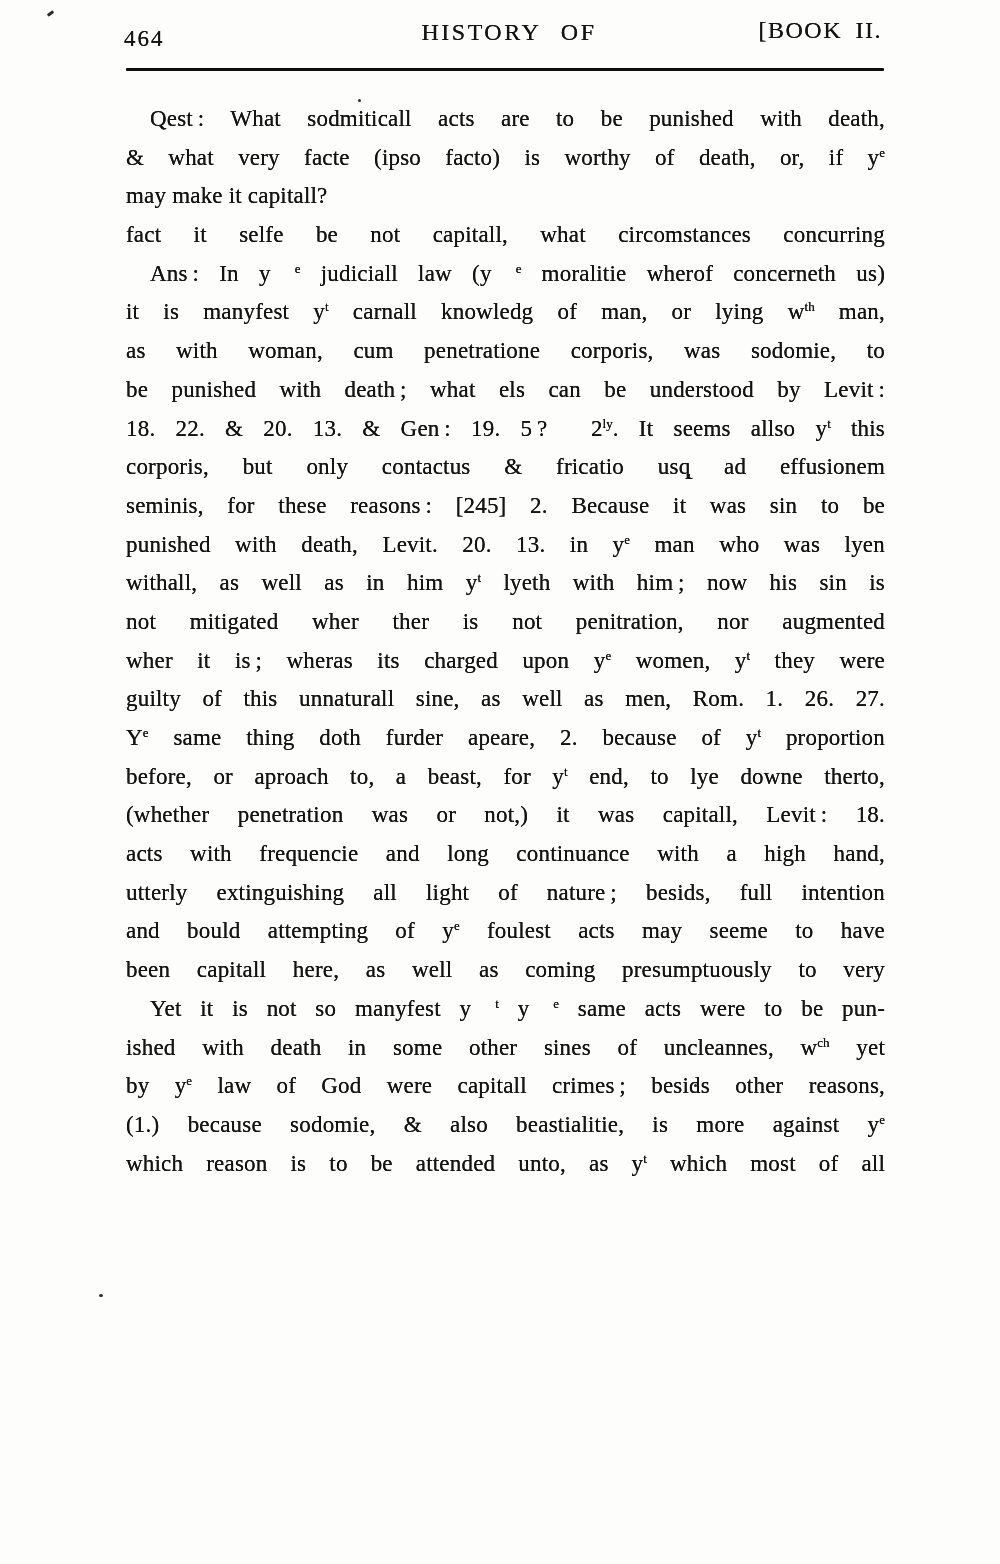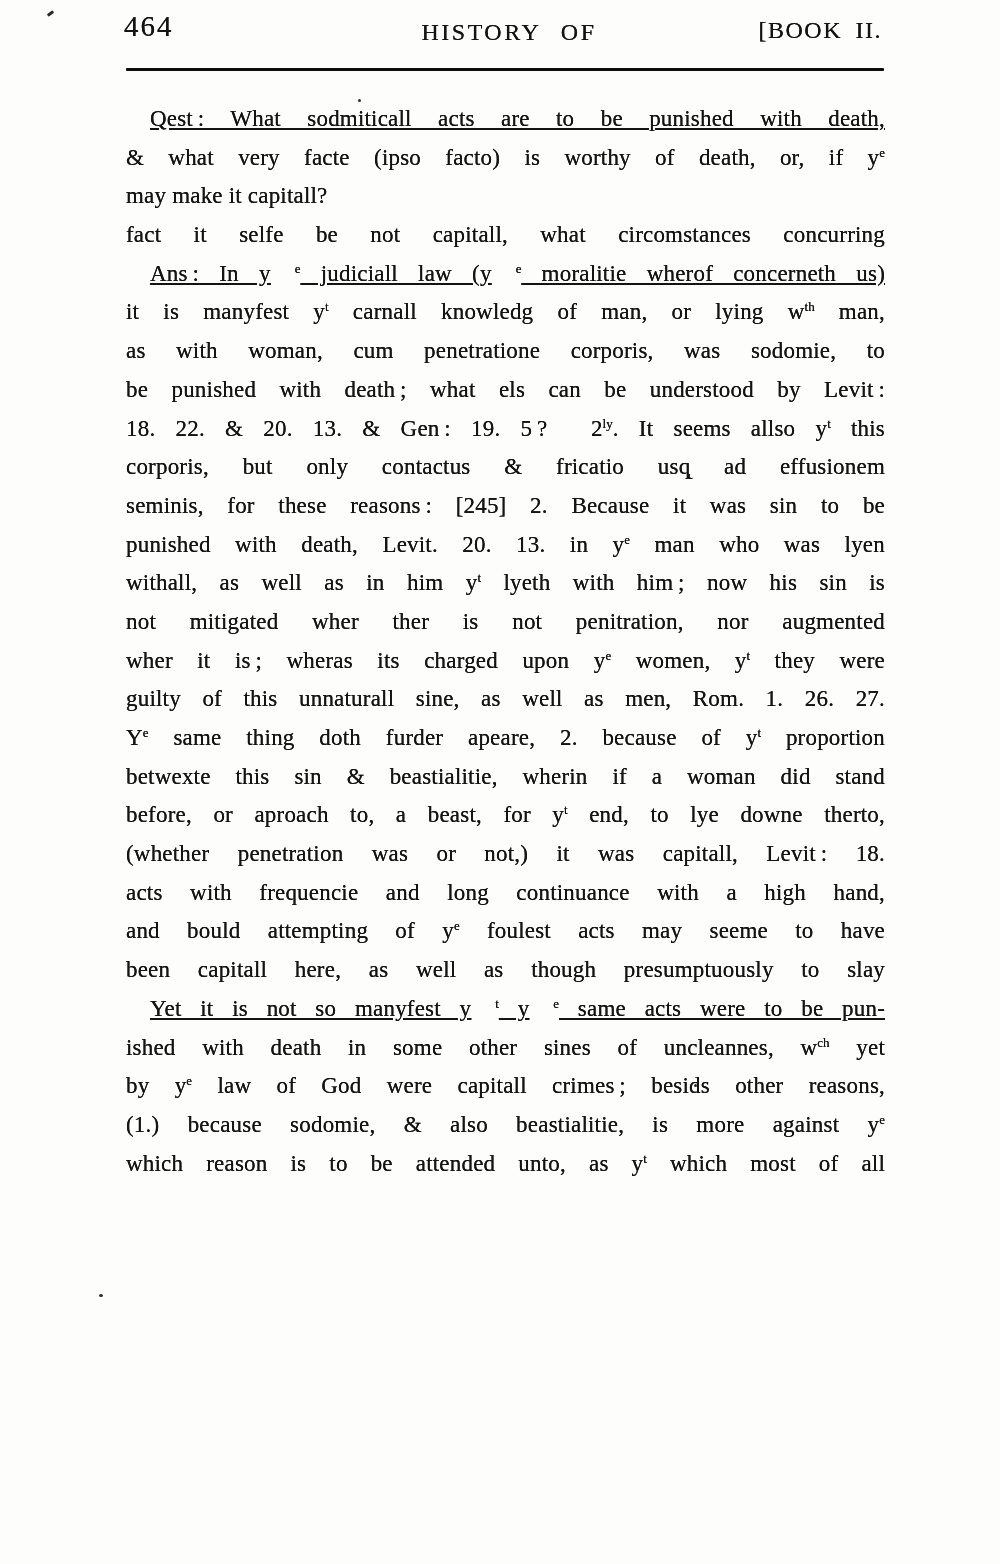--- a/index.html
+++ b/index.html
@@ -9,22 +9,22 @@
     position: relative;
     overflow: hidden;
     font-family: "Liberation Serif", "DejaVu Serif", serif;
     color: #141414;
   }
   .page {
     position: absolute; inset: 0;
   }
   
   .pagenum {
-    position: absolute; left: 124px; top: 10px;
-    font-size: 29px; letter-spacing: 2px;
+    position: absolute; left: 124px; top: 26px;
+    font-size: 23px; letter-spacing: 2px;
     text-shadow: 0 0 0.5px currentColor;
   }
   .running {
     position: absolute; left: 0; top: 19px; width: 1018px;
     text-align: center;
     font-size: 24px; letter-spacing: 2.5px; word-spacing: 12px;
     text-shadow: 0 0 0.6px currentColor;
   }
   .booklbl {
     position: absolute; top: 17px; right: 118px;
@@ -44,21 +44,21 @@
     letter-spacing: 0.2px;
     text-shadow: 0 0 0.5px currentColor;
   }
   .para { margin: 0; }
   .line {
     text-align: justify;
     text-align-last: justify;
     height: 38.7px;
     white-space: normal;
   }
-  .line.indent { text-indent: 24px; text-decoration: underline; }
+  .line.indent { text-indent: 24px; }
   .line.endline { text-align-last: left; }
   .sup {
     display: inline-block;
     font-size: 13px;
     position: relative; top: -8px;
     letter-spacing: 0;
   }
   
   .speck { position: absolute; background: #2a2a2a; }
   .speck-tick { left: 47px; top: 12px; width: 7px; height: 3px; transform: rotate(-35deg); border-radius: 1px; }
@@ -91,26 +91,26 @@
         <div class="line">be punished with death ; what els can be understood by Levit :</div>
         <div class="line">18. 22. &amp; 20. 13. &amp; Gen : 19. 5 ?  2<span class="sup">ly</span>. It seems allso y<span class="sup">t</span> this</div>
         <div class="line">corporis, but only contactus &amp; fricatio usq̨ ad effusionem</div>
         <div class="line">seminis, for these reasons : [245] 2. Because it was sin to be</div>
         <div class="line">punished with death, Levit. 20. 13. in y<span class="sup">e</span> man who was lyen</div>
         <div class="line">withall, as well as in him y<span class="sup">t</span> lyeth with him ; now his sin is</div>
         <div class="line">not mitigated wher ther is not penitration, nor augmented</div>
         <div class="line">wher it is ; wheras its charged upon y<span class="sup">e</span> women, y<span class="sup">t</span> they were</div>
         <div class="line">guilty of this unnaturall sine, as well as men, Rom. 1. 26. 27.</div>
         <div class="line">Y<span class="sup">e</span> same thing doth furder apeare, 2. because of y<span class="sup">t</span> proportion</div>
-        <div class="line">betwexte this sin &amp; beastialitie, wherin if a woman did stand</div>
         <div class="line">before, or aproach to, a beast, for y<span class="sup">t</span> end, to lye downe therto,</div>
         <div class="line">(whether penetration was or not,) it was capitall, Levit : 18.</div>
         <div class="line">acts with frequencie and long continuance with a high hand,</div>
+        <div class="line">utterly extinguishing all light of nature ; besids, full intention</div>
         <div class="line">and bould attempting of y<span class="sup">e</span> foulest acts may seeme to have</div>
-        <div class="line">been capitall here, as well as though presumptuously to slay</div>
+        <div class="line">been capitall here, as well as coming presumptuously to very</div>
       </div>
       <div class="para">
         <div class="line indent">Yet it is not so manyfest y<span class="sup">t</span> y<span class="sup">e</span> same acts were to be pun-</div>
         <div class="line">ished with death in some other sines of uncleannes, w<span class="sup">ch</span> yet</div>
         <div class="line">by y<span class="sup">e</span> law of God were capitall crimes ; besids other reasons,</div>
         <div class="line">(1.) because sodomie, &amp; also beastialitie, is more against y<span class="sup">e</span></div>
         <div class="line">which reason is to be attended unto, as y<span class="sup">t</span> which most of all</div>
       </div>
     </main>
 

